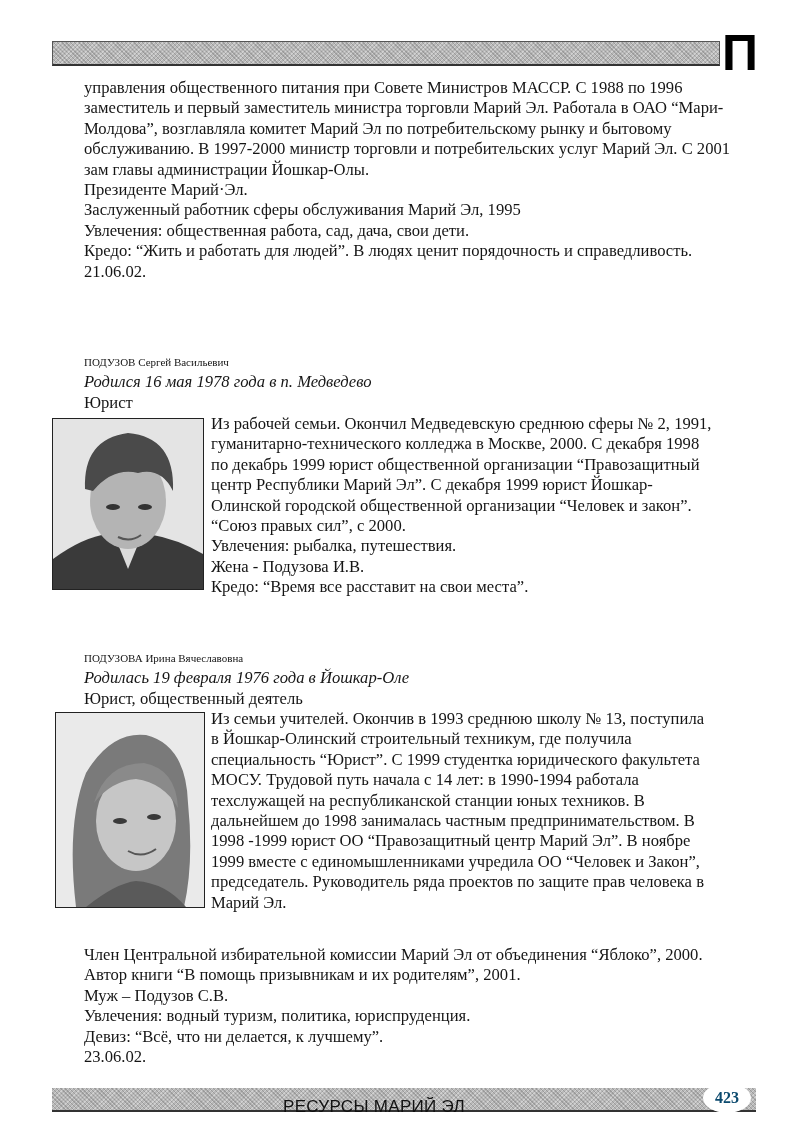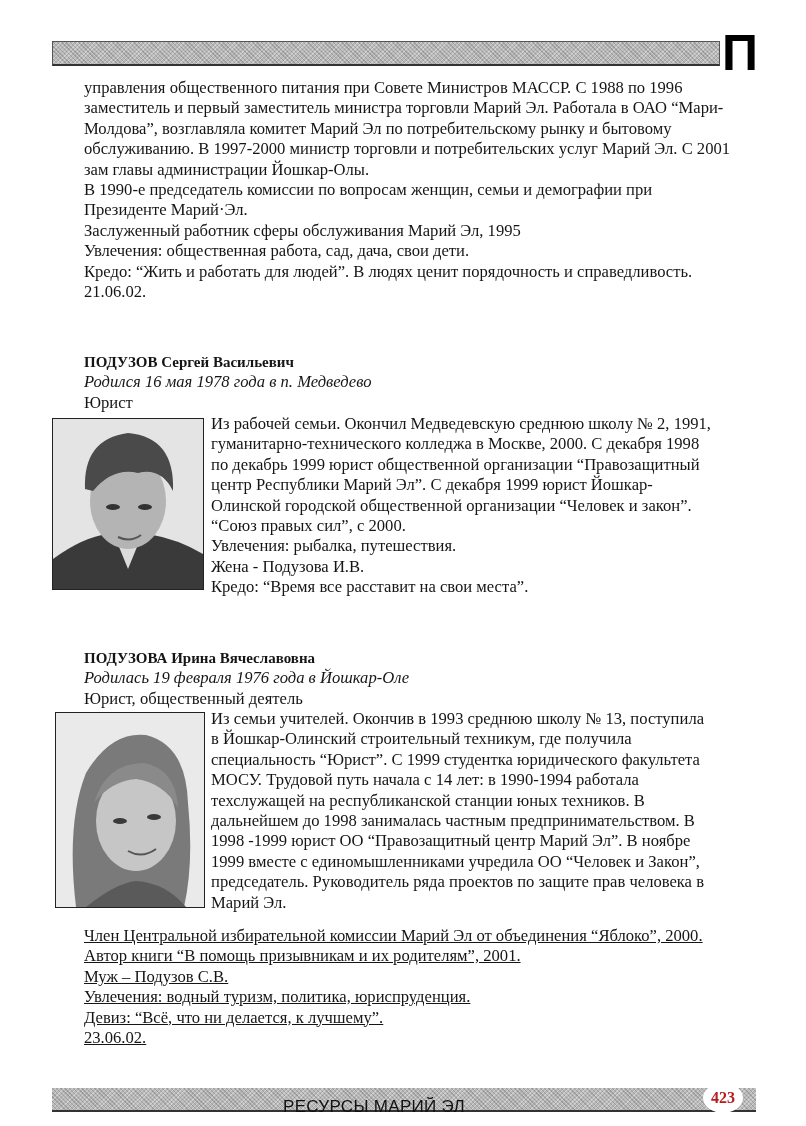--- a/index.html
+++ b/index.html
@@ -22,58 +22,57 @@
     position: absolute; left: 722px; top: 30px; width: 34px; height: 46px;
     font-family: "Liberation Sans", "DejaVu Sans", sans-serif;
     font-weight: bold; font-size: 50px; line-height: 46px; color: #000;
   }
   .text-block {
     position: absolute; left: 52px; font-size: 16.6px; line-height: 20.4px;
     white-space: nowrap;
     margin-left: 32px;
   }
   .line { display: block; height: 20.4px; }
-  .name { font-weight: bold; font-size: 15px; }
+  .name { font-weight: normal; font-size: 11px; }
   .birth { font-style: italic; }
   .role { font-weight: normal; }
   .photo {
     position: absolute; border: 1.5px solid #222;
     background: #d8d8d8;
     overflow: hidden;
   }
   .photo svg { display: block; width: 100%; height: 100%; }
   .bio-right { position: absolute; left: 211px; font-size: 16.6px; line-height: 20.4px; white-space: nowrap; }
   .footer-bar {
     position: absolute; left: 52px; top: 1088px; width: 704px; height: 22px;
     border-bottom: 2px solid #333;
   }
   .footer-title {
     position: absolute; left: 0; right: 60px; top: 8px; text-align: center;
     font-family: Liberation Sans, sans-serif;
     font-size: 17px; line-height: 22px; letter-spacing: 0.3px; color: #111;
   }
   .page-number {
-    position: absolute; left: 651px; top: -5px; width: 40px; height: 30px;
+    position: absolute; left: 651px; top: -5px; width: 48px; height: 30px;
     background: #fff; border-radius: 50%;
-    font-weight: bold; font-size: 16px; line-height: 30px; text-align: center; color: #b91c1c;
+    font-weight: bold; font-size: 16px; line-height: 30px; text-align: center; color: #0c4a6e;
   }
 </style>
 </head>
 <body>
 
 <div class="top-bar hatch"></div>
 <div class="section-letter">П</div>
 
 <div class="text-block" style="top:78px;">
   <span class="line">управления общественного питания при Совете Министров МАССР. С 1988 по 1996</span>
   <span class="line">заместитель и первый заместитель министра торговли Марий Эл. Работала в ОАО “Мари-</span>
   <span class="line">Молдова”, возглавляла комитет Марий Эл по потребительскому рынку и бытовому</span>
   <span class="line">обслуживанию. В 1997-2000 министр торговли и потребительских услуг Марий Эл. С 2001</span>
   <span class="line">зам главы администрации Йошкар-Олы.</span>
-  <span class="line">В 1990-е председатель комиссии по вопросам женщин, семьи и демографии при</span>
   <span class="line">Президенте Марий·Эл.</span>
   <span class="line">Заслуженный работник сферы обслуживания Марий Эл, 1995</span>
   <span class="line">Увлечения: общественная работа, сад, дача, свои дети.</span>
   <span class="line">Кредо: “Жить и работать для людей”. В людях ценит порядочность и справедливость.</span>
   <span class="line">21.06.02.</span>
 </div>
 
 <div class="text-block" style="top:352px;">
   <span class="line name">ПОДУЗОВ Сергей Васильевич</span>
   <span class="line birth">Родился 16 мая 1978 года в п. Медведево</span>
@@ -85,21 +84,21 @@
     <path d="M0 170 L0 140 Q30 118 55 115 L95 115 Q125 120 150 135 L150 170 Z" fill="#3a3a3a"></path>
     <path d="M62 118 L75 150 L88 118 Z" fill="#dcdcdc"></path>
     <ellipse cx="75" cy="82" rx="38" ry="48" fill="#b4b4b4"></ellipse>
     <path d="M32 70 Q30 20 75 14 Q122 18 120 72 Q108 48 85 54 Q60 48 40 72 Z" fill="#4a4a4a"></path>
     <ellipse cx="60" cy="88" rx="7" ry="3" fill="#333"></ellipse>
     <ellipse cx="92" cy="88" rx="7" ry="3" fill="#333"></ellipse>
     <path d="M65 118 Q77 124 88 116" stroke="#555" stroke-width="2" fill="none"></path>
   </svg>
 </div>
 <div class="bio-right" style="top:414px;">
-  <span class="line">Из рабочей семьи. Окончил Медведевскую среднюю школу № 2, 1991,</span>
+  <span class="line">Из рабочей семьи. Окончил Медведевскую среднюю сферы № 2, 1991,</span>
   <span class="line">гуманитарно-технического колледжа в Москве, 2000. С декабря 1998</span>
   <span class="line">по декабрь 1999 юрист общественной организации “Правозащитный</span>
   <span class="line">центр Республики Марий Эл”. С декабря 1999 юрист Йошкар-</span>
   <span class="line">Олинской городской общественной организации “Человек и закон”.</span>
   <span class="line">“Союз правых сил”, с 2000.</span>
   <span class="line">Увлечения: рыбалка, путешествия.</span>
   <span class="line">Жена - Подузова И.В.</span>
   <span class="line">Кредо: “Время все расставит на свои места”.</span>
 </div>
 
@@ -125,21 +124,21 @@
   <span class="line">в Йошкар-Олинский строительный техникум, где получила</span>
   <span class="line">специальность “Юрист”. С 1999 студентка юридического факультета</span>
   <span class="line">МОСУ. Трудовой путь начала с 14 лет: в 1990-1994 работала</span>
   <span class="line">техслужащей на республиканской станции юных техников. В</span>
   <span class="line">дальнейшем до 1998 занималась частным предпринимательством. В</span>
   <span class="line">1998 -1999 юрист ОО “Правозащитный центр Марий Эл”. В ноябре</span>
   <span class="line">1999 вместе с единомышленниками учредила ОО “Человек и Закон”,</span>
   <span class="line">председатель. Руководитель ряда проектов по защите прав человека в</span>
   <span class="line">Марий Эл.</span>
 </div>
-<div class="text-block" style="top:926px;text-decoration:underline;">
+<div class="text-block" style="top:945px;">
   <span class="line">Член Центральной избирательной комиссии Марий Эл от объединения “Яблоко”, 2000.</span>
   <span class="line">Автор книги “В помощь призывникам и их родителям”, 2001.</span>
   <span class="line">Муж – Подузов С.В.</span>
   <span class="line">Увлечения: водный туризм, политика, юриспруденция.</span>
   <span class="line">Девиз: “Всё, что ни делается, к лучшему”.</span>
   <span class="line">23.06.02.</span>
 </div>
 
 <div class="footer-bar hatch">
   <div class="footer-title">РЕСУРСЫ МАРИЙ ЭЛ</div>

